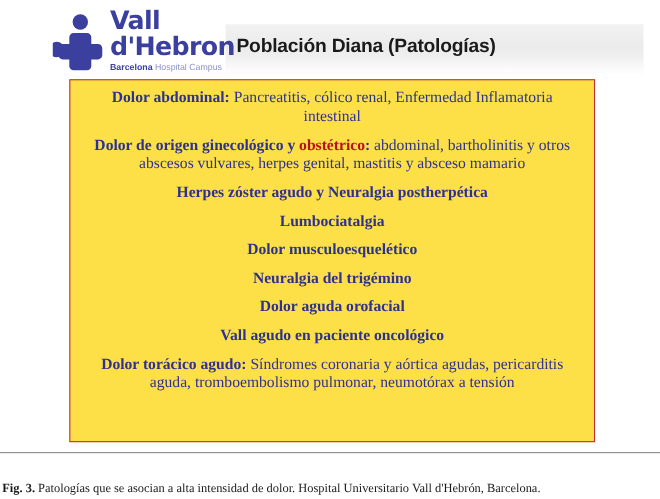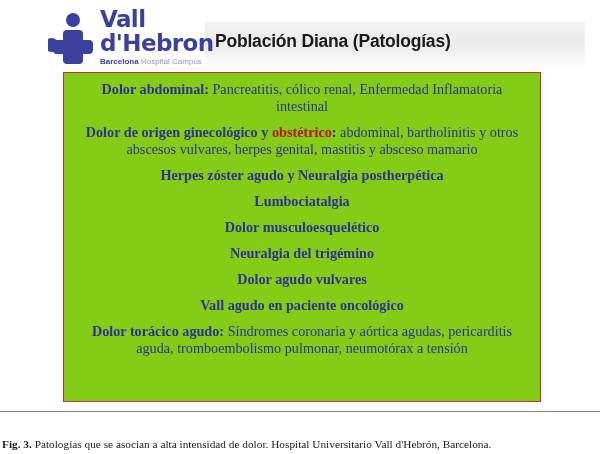--- a/index.html
+++ b/index.html
@@ -155,21 +155,21 @@
 
   
   .content-box {
     position: absolute;
     left: 63px;
     top: 72px;
     width: 478px;
     height: 330px;
     box-sizing: border-box;
     border: 1.5px solid #c0303a;
-    background: #84cc16;
+    background: #fde047;
     padding: 6px 10px 0 10px;
   }
 
   .entry {
     text-align: center;
     font-family: "Liberation Serif", "DejaVu Serif", serif;
     font-size: 14.2px;
     line-height: 17px;
     color: #2e3192;
     margin-bottom: 9px;
@@ -261,21 +261,21 @@
 
     <div class="entry single">
       <span>Dolor musculoesquelético</span>
     </div>
 
     <div class="entry single">
       <span>Neuralgia del trigémino</span>
     </div>
 
     <div class="entry single">
-      <span>Dolor agudo vulvares</span>
+      <span>Dolor aguda orofacial</span>
     </div>
 
     <div class="entry single">
       <span>Vall agudo en paciente oncológico</span>
     </div>
 
     <div class="entry">
       <span class="lead">Dolor torácico agudo:</span><span> Síndromes coronaria y aórtica agudas, pericarditis aguda, tromboembolismo pulmonar, neumotórax a tensión</span>
     </div>
 

